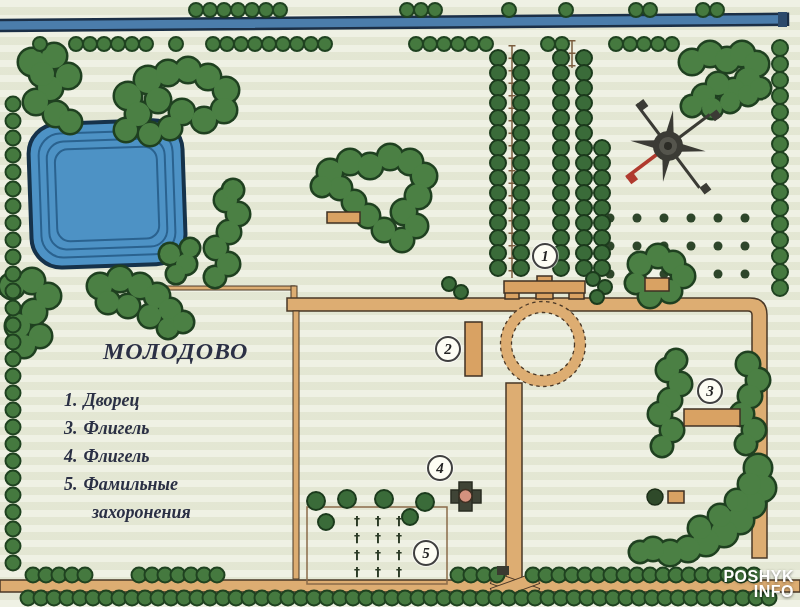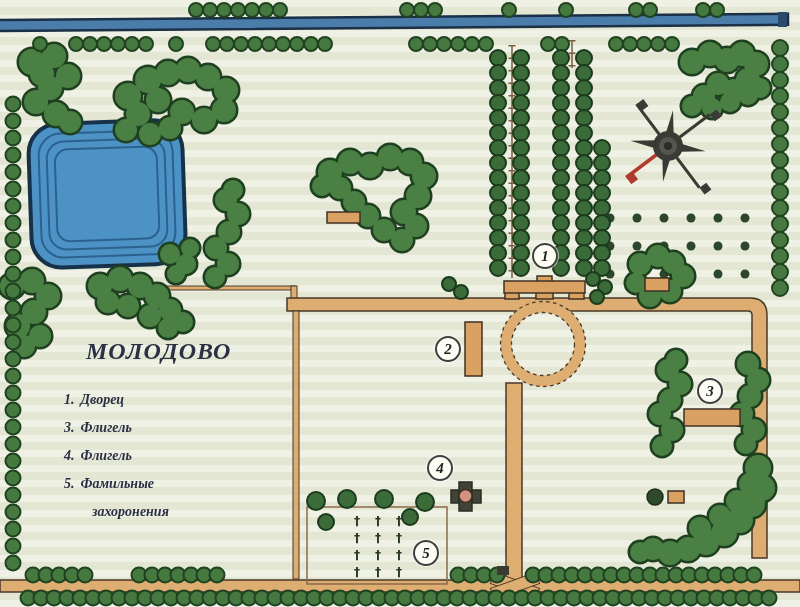--- a/index.html
+++ b/index.html
@@ -6,29 +6,29 @@
   .stage{
     position:relative;width:800px;height:607px;overflow:hidden;
     background:#e9ecda;
     background-image:repeating-linear-gradient(180deg,
       rgba(255,255,255,.28) 0px, rgba(255,255,255,.28) 7px,
       rgba(210,214,190,.25) 7px, rgba(210,214,190,.25) 15px);
     font-family:"Liberation Sans", sans-serif;
   }
   .stage svg{position:absolute;left:0;top:0;}
   .legend-title{
-    position:absolute;left:86px;top:338px;
+    position:absolute;left:103px;top:338px;
     font-family:"Liberation Serif","DejaVu Serif",serif;
     font-style:italic;font-weight:bold;font-size:24px;letter-spacing:1px;
     color:#2b3045;
   }
   .legend{
     position:absolute;left:64px;top:386px;
     font-family:"Liberation Serif","DejaVu Serif",serif;
-    font-style:italic;font-weight:bold;font-size:14px;line-height:28px;
+    font-style:italic;font-weight:bold;font-size:18px;line-height:28px;
     color:#2b3045;white-space:nowrap;
   }
   .legend-row span{margin-right:6px;}
   .legend-cont{margin-left:28px;}
   .marker{
     position:absolute;width:26px;height:26px;border-radius:50%;
     background:#fdfdf4;border:2.5px solid #3f3f3f;box-sizing:border-box;
     display:flex;align-items:center;justify-content:center;
     font-family:"Liberation Serif","DejaVu Serif",serif;
     font-style:italic;font-weight:bold;font-size:15px;color:#222;
@@ -683,13 +683,17 @@
   <div class="marker" style="left:697px;top:378px;">
       <span>3</span>
     </div>
   <div class="marker" style="left:427px;top:455px;">
       <span>4</span>
     </div>
   <div class="marker" style="left:413px;top:540px;">
       <span>5</span>
     </div>
 
+  <div class="watermark">
+    <div>POSHYK</div>
+    <div>INFO</div>
+  </div>
 </div>
 
 </body></html>

